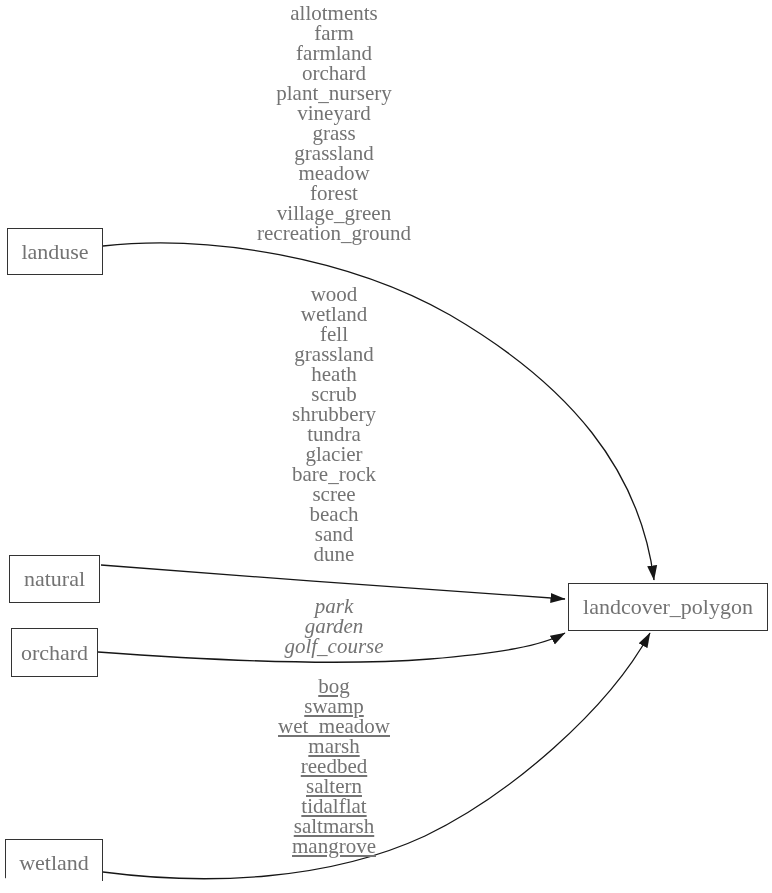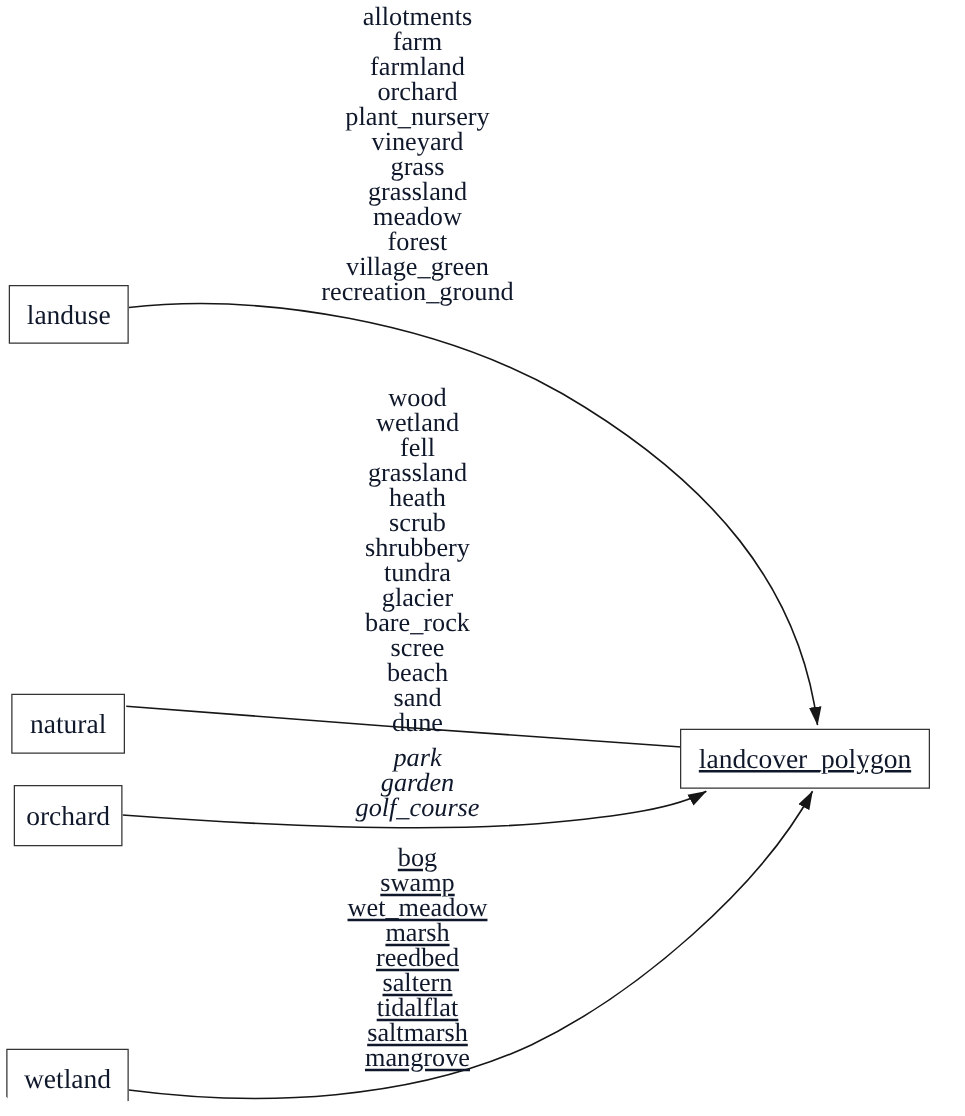--- a/index.html
+++ b/index.html
@@ -6,21 +6,21 @@
     margin: 0;
     padding: 0;
     background: #ffffff;
   }
   .canvas {
     position: relative;
     width: 772px;
     height: 881px;
     background: #ffffff;
     font-family: "Liberation Serif", "DejaVu Serif", serif;
-    color: #0f172a;
+    color: #737373;
     overflow: hidden;
     border-radius: 14px;
   }
   svg.edge-layer {
     position: absolute;
     left: 0;
     top: 0;
     width: 772px;
     height: 893px;
   }
@@ -37,32 +37,32 @@
     display: flex;
     align-items: center;
     justify-content: center;
     font-size: 22px;
     white-space: nowrap;
   }
   .node-landuse   { left: 7px;   top: 228px; width: 96px;  height: 47px; }
   .node-natural   { left: 9px;   top: 555px; width: 91px;  height: 48px; }
   .node-leisure   { left: 11px;  top: 628px; width: 87px;  height: 49px; }
   .node-wetland   { left: 5px;   top: 839px; width: 98px;  height: 47px; }
-  .node-landcover { left: 544px; top: 583px; width: 200px; height: 48px; text-decoration: underline; }
+  .node-landcover { left: 568px; top: 583px; width: 200px; height: 48px; }
   .edge-label {
     position: absolute;
     left: 334px;
     transform: translateX(-50%);
     text-align: center;
     font-size: 21px;
     line-height: 20px;
     white-space: pre-line;
   }
   .edge-label-landuse { top: 3px; }
-  .edge-label-natural { top: 308px; }
+  .edge-label-natural { top: 284px; }
   .edge-label-leisure { top: 596px; font-style: italic; }
   .edge-label-wetland { top: 676px; text-decoration: underline; }
 </style>
 </head>
 <body>
 
 <div class="canvas">
 
   <svg class="edge-layer" viewBox="0 0 772 893" xmlns="http://www.w3.org/2000/svg">
     <defs>

